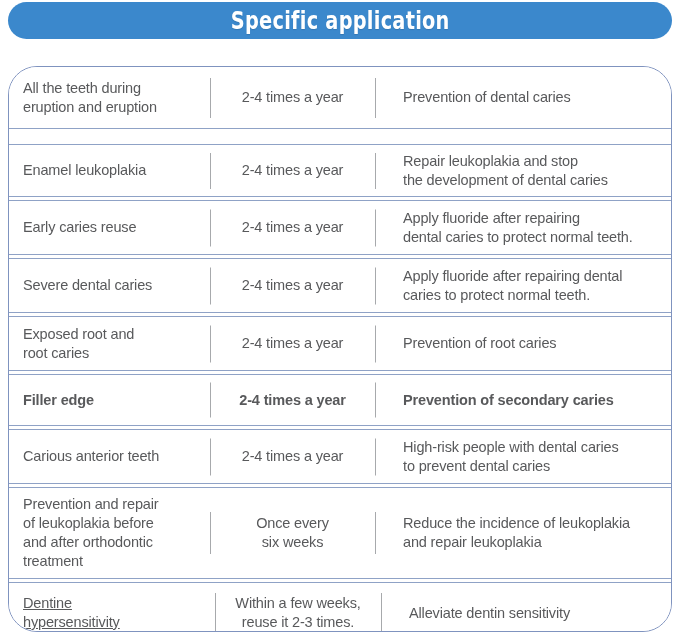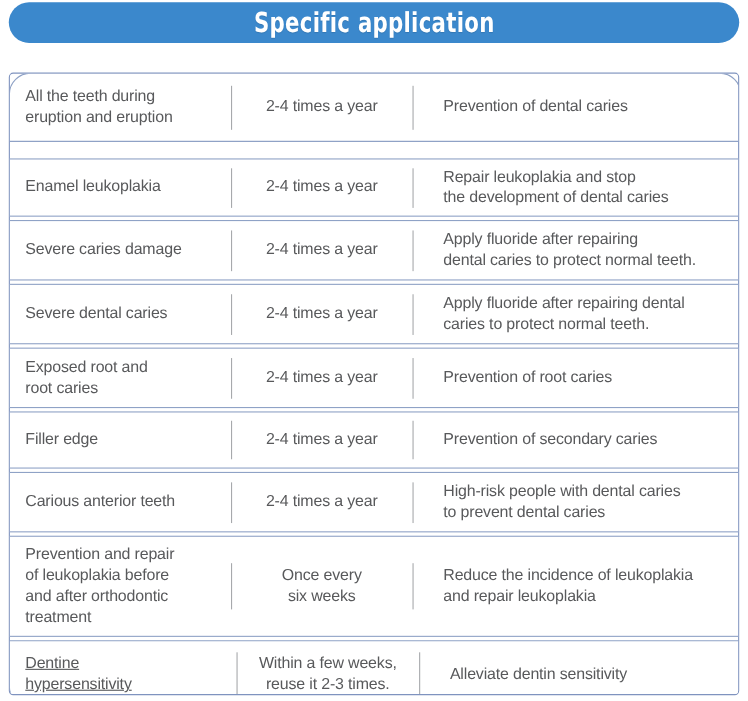--- a/index.html
+++ b/index.html
@@ -48,21 +48,21 @@
 
   
   .table-wrap {
     position: absolute;
     left: 8px;
     top: 66px;
     width: 664px;
     height: 566px;
     box-sizing: border-box;
     border: 1px solid #7f93bf;
-    border-radius: 4px;
+    border-radius: 29px;
     padding: 0;
     overflow: hidden;
   }
 
   .rows {
     position: absolute;
     left: -1px;
     top: -1px;
     width: 666px;
   }
@@ -167,21 +167,21 @@
         </div>
         <div class="divider div2" style="height:36px;"></div>
         <div class="cell c3">
           <span class="line">Repair leukoplakia and stop</span>
           <span class="line">the development of dental caries</span>
         </div>
       </div>
 
       <div class="row" style="height:55px;">
         <div class="cell c1">
-          <span class="line">Severe caries damage</span>
+          <span class="line">Early caries reuse</span>
         </div>
         <div class="divider div1" style="height:37px;"></div>
         <div class="cell c2">
           <span class="line">2-4 times a year</span>
         </div>
         <div class="divider div2" style="height:37px;"></div>
         <div class="cell c3">
           <span class="line">Apply fluoride after repairing</span>
           <span class="line">dental caries to protect normal teeth.</span>
         </div>
@@ -210,21 +210,21 @@
         <div class="divider div1" style="height:37px;"></div>
         <div class="cell c2">
           <span class="line">2-4 times a year</span>
         </div>
         <div class="divider div2" style="height:37px;"></div>
         <div class="cell c3">
           <span class="line">Prevention of root caries</span>
         </div>
       </div>
 
-      <div class="row" style="height:52px;">
+      <div class="row" style="height:52px;font-weight:bold;">
         <div class="cell c1">
           <span class="line">Filler edge</span>
         </div>
         <div class="divider div1" style="height:35px;"></div>
         <div class="cell c2">
           <span class="line">2-4 times a year</span>
         </div>
         <div class="divider div2" style="height:35px;"></div>
         <div class="cell c3">
           <span class="line">Prevention of secondary caries</span>

